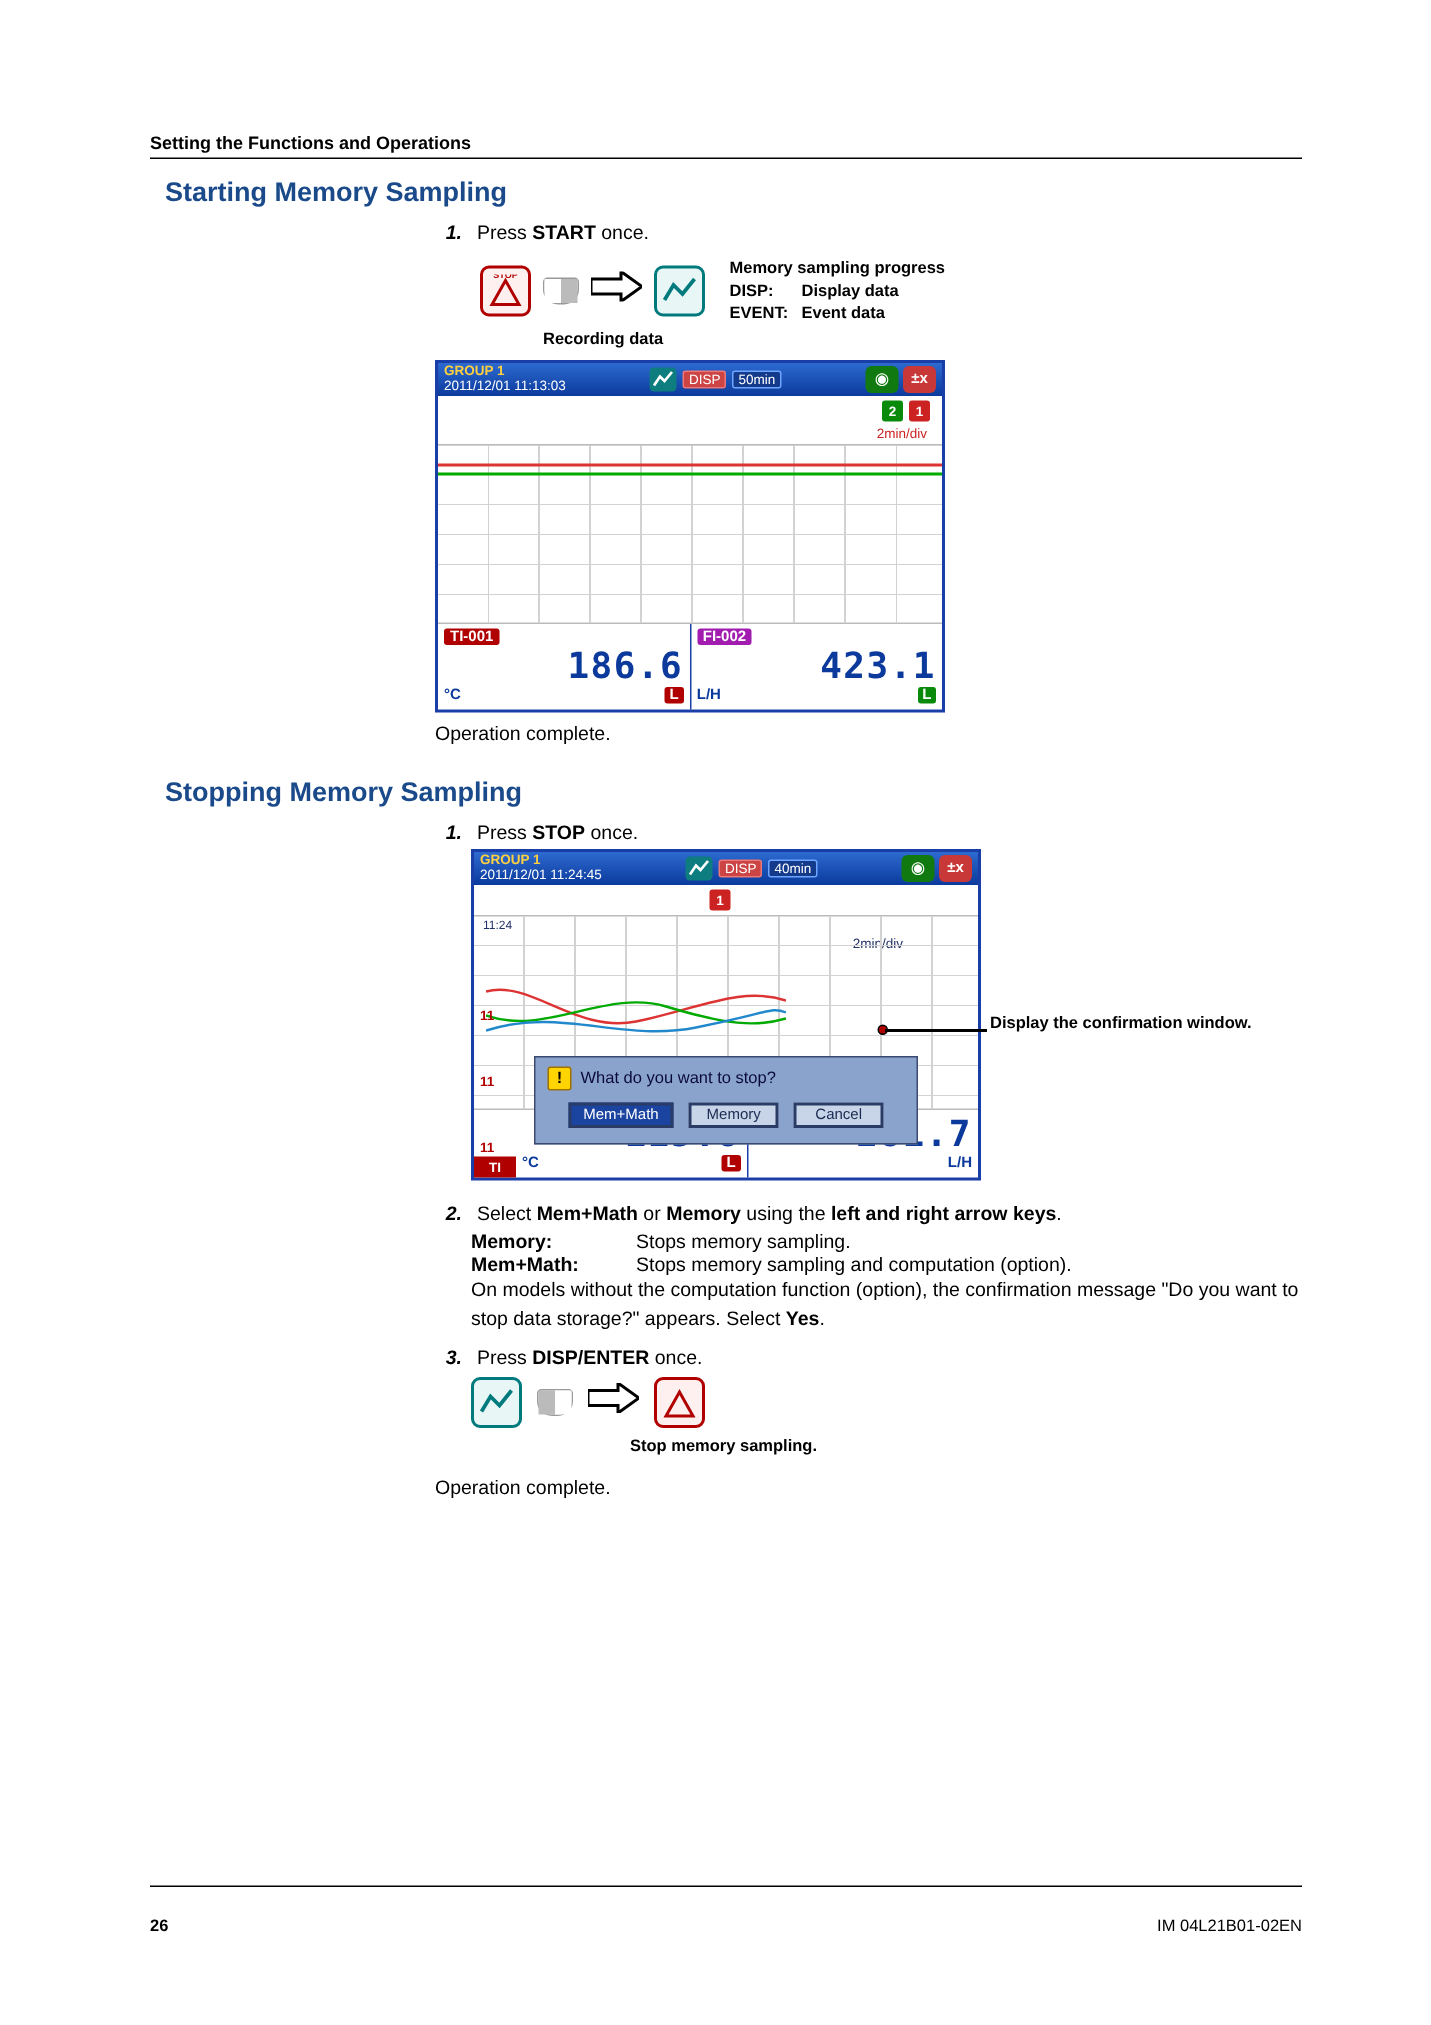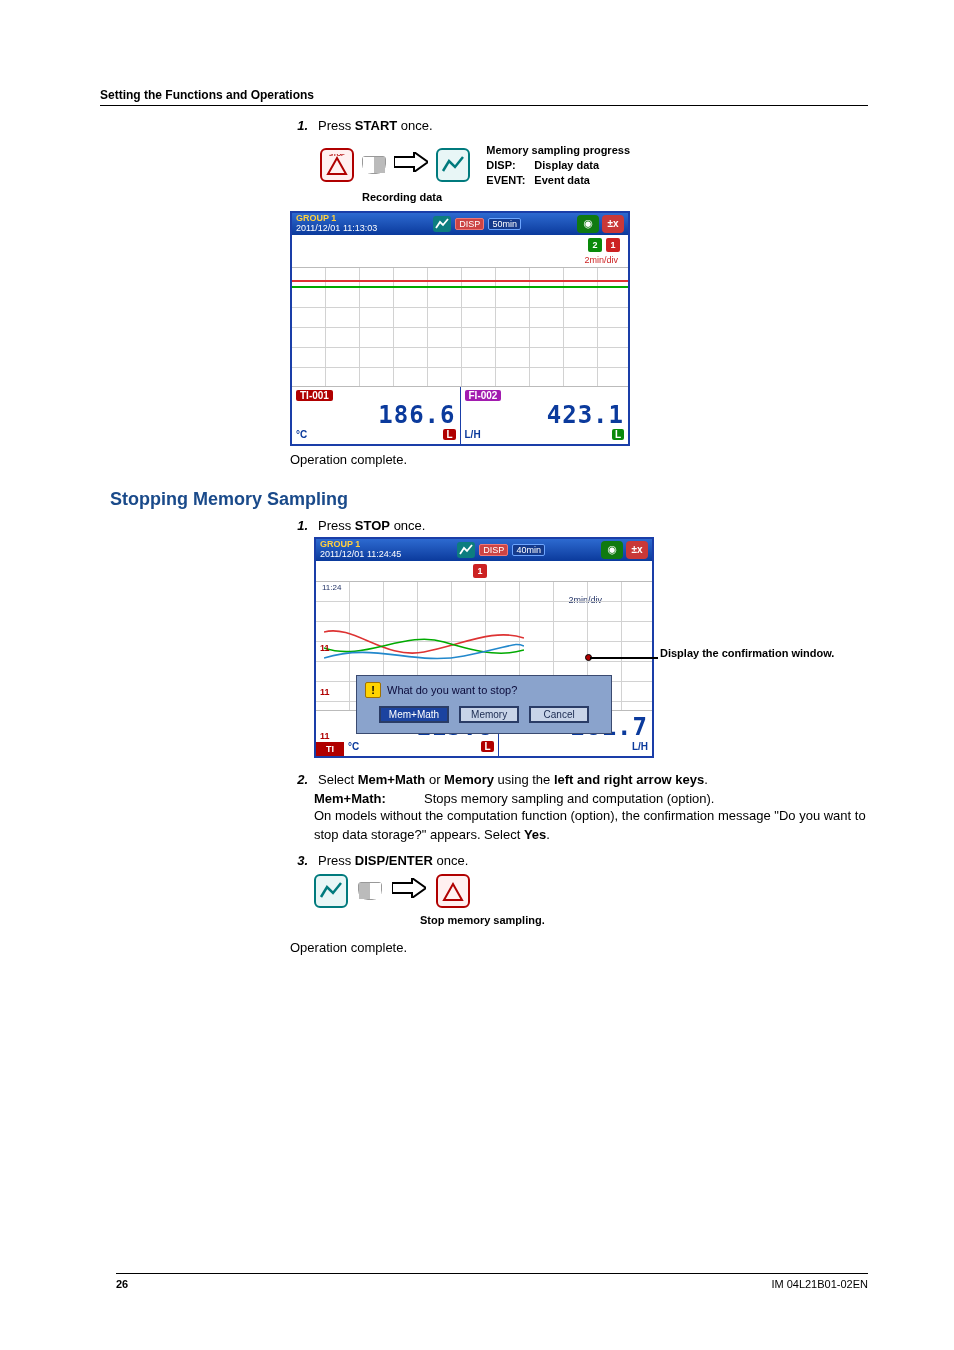--- a/index.html
+++ b/index.html
@@ -141,35 +141,36 @@
 
   .def-row { display:flex; margin-left:24px; }
   .def-term { width:110px; font-weight:bold; }
   .def-text { flex:1; }
   .note-text { margin-left:24px; }
 
   .icon-flow { display:flex; align-items:center; gap:10px; margin-left:24px; margin-top:6px; }
   .flow-caption { font-size:11px; font-weight:bold; margin-left:64px; }
 
   .footer {
-    position:absolute; left:116px; right:86px; bottom:20px;
-    border-top:1px solid #000; padding-top:4px;
+    position:absolute; left:100px; right:86px; bottom:20px;
+    border-top:1px solid #000; padding-top:20px;
     display:flex; justify-content:space-between; font-size:11px;
   }
   .footer .pn { font-weight:bold; }
 
   svg.curve path { fill:none; stroke-width:1.6; }
 </style>
 </head>
 <body>
 
 <div class="page">
 
   <div class="section-header">Setting the Functions and Operations</div>
 
+  <div class="h2">Starting Memory Sampling</div>
 
   <div class="step-block">
     <div class="step-line">
       <div class="step-num">1.</div>
       <div class="step-text">
         <span>Press </span><span class="bold">START</span><span> once.</span>
       </div>
     </div>
   </div>
 
@@ -342,20 +343,24 @@
       <div class="stop-callouts">Display the confirmation window.</div>
     </div>
 
     <div class="step-line" style="margin-top:14px;">
       <div class="step-num">2.</div>
       <div class="step-text">
         <span>Select </span><span class="bold">Mem+Math</span><span> or </span><span class="bold">Memory</span><span> using the </span><span class="bold">left and right arrow keys</span><span>.</span>
       </div>
     </div>
     <div class="def-row">
+      <div class="def-term"><span>Memory</span><span>:</span></div>
+      <div class="def-text">Stops memory sampling.</div>
+    </div>
+    <div class="def-row">
       <div class="def-term"><span>Mem+Math</span><span>:</span></div>
       <div class="def-text">Stops memory sampling and computation (option).</div>
     </div>
     <div class="note-text" style="line-height:1.5;">
       <span>On models without the computation function (option), the confirmation message "Do you want to stop data storage?" appears. Select </span><span class="bold">Yes</span><span>.</span>
     </div>
 
     <div class="step-line" style="margin-top:8px;">
       <div class="step-num">3.</div>
       <div class="step-text">

